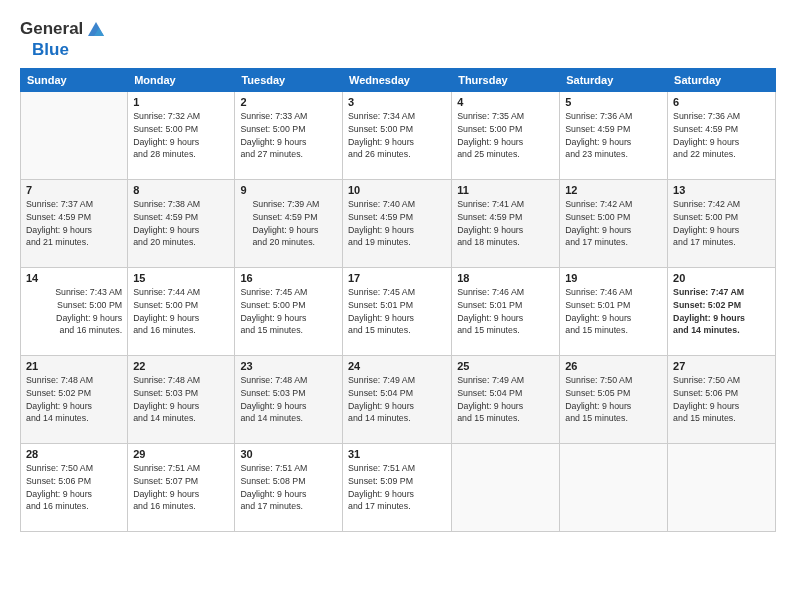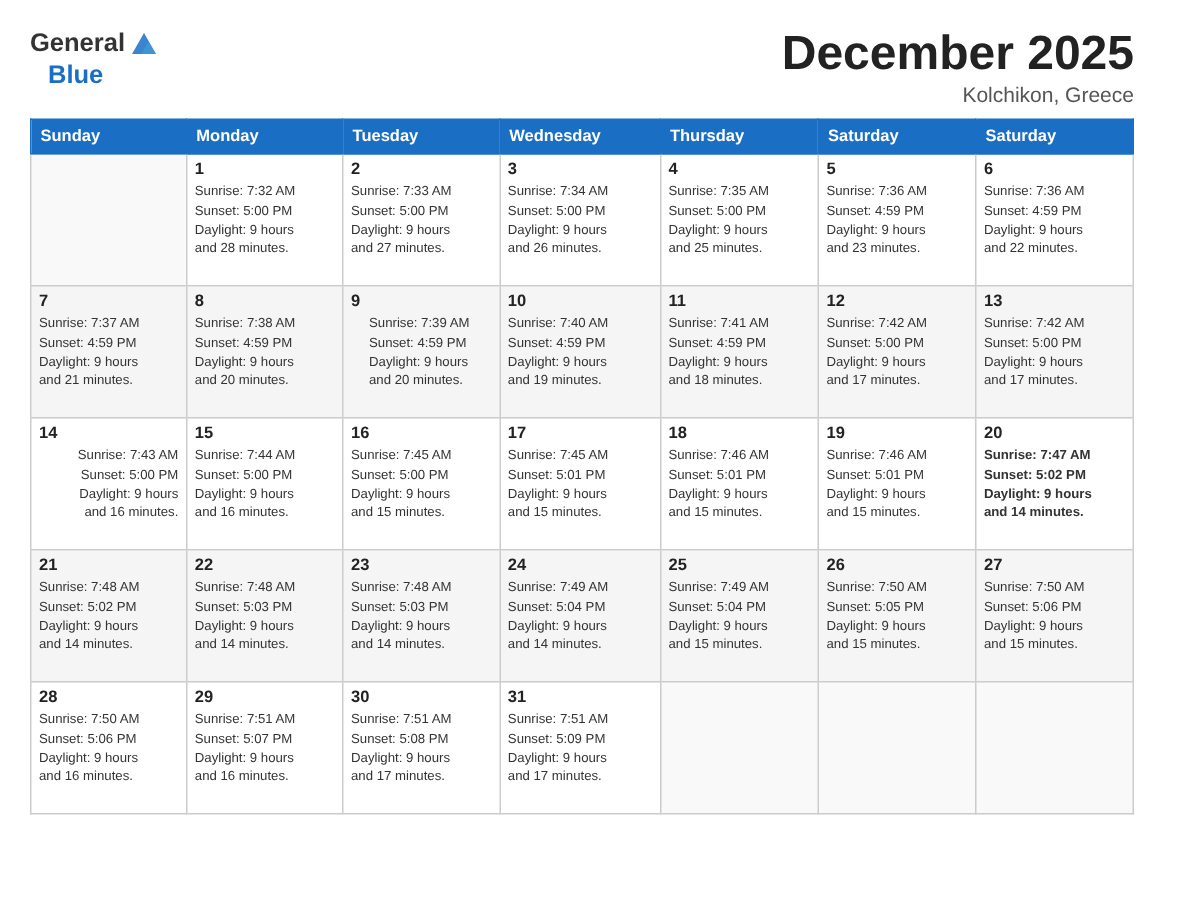--- a/index.html
+++ b/index.html
@@ -6,21 +6,21 @@
     body {
       font-family: Arial, sans-serif;
       background: #fff;
       width: 792px;
       height: 612px;
       overflow: hidden;
     }
     .page {
       width: 792px;
       height: 612px;
-      padding: 18px 36px 10px 20px;
+      padding: 18px 16px 10px 20px;
       background: #fff;
     }
     .header {
       display: flex;
       justify-content: space-between;
       align-items: flex-start;
       margin-bottom: 8px;
     }
     .logo {
       display: flex;
@@ -97,24 +97,20 @@
         <div style="display:flex;align-items:center;">
           <span class="logo-general" style="font-size:17px;font-weight:bold;">General</span>
           <svg class="logo-icon" viewBox="0 0 22 22">
             <polygon points="3,18 11,4 19,18" fill="#1a6fc4" opacity="0.85"></polygon>
             <polygon points="9,18 14,10 19,18" fill="#3a9fd4" opacity="0.7"></polygon>
           </svg>
         </div>
         <span class="logo-blue" style="font-size:17px;font-weight:bold;color:#1a6fc4;">Blue</span>
       </div>
     </div>
-    <div class="title-block">
-      <div class="month-title">December 2025</div>
-      <div class="location">Kolchikon, Greece</div>
-    </div>
   </div>
 
   <table class="calendar">
     <thead>
       <tr>
       <th>Sunday</th>
           <th>Monday</th>
           <th>Tuesday</th>
           <th>Wednesday</th>
           <th>Thursday</th>

